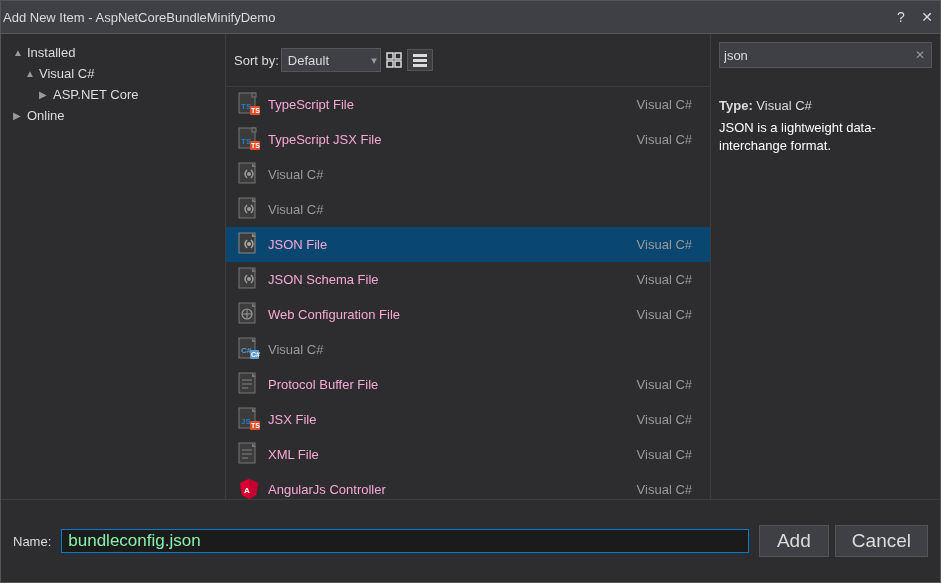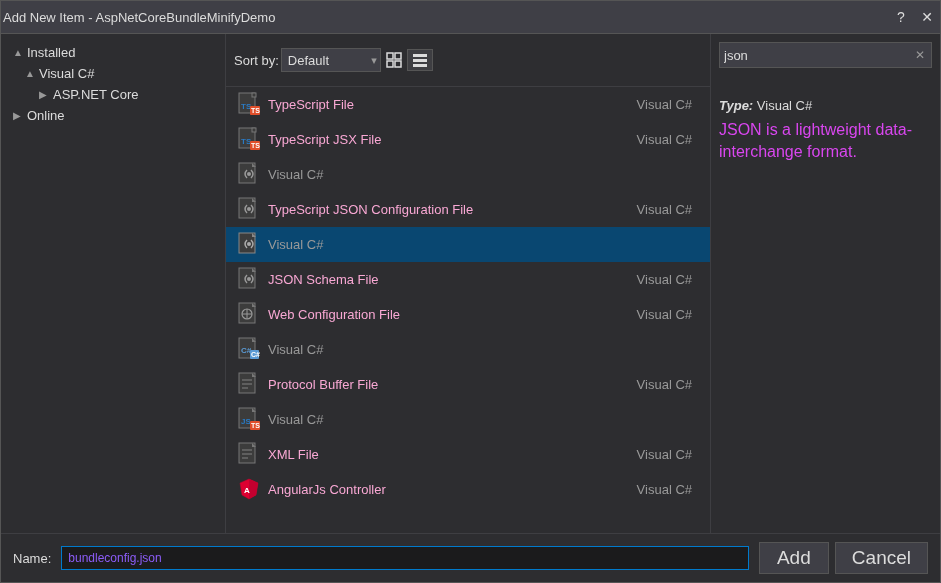--- a/index.html
+++ b/index.html
@@ -244,51 +244,50 @@
     }
 
     .desc-type {
       font-size: 13px;
       color: #dcdcdc;
       margin-bottom: 6px;
     }
 
     .desc-type span.label {
       font-weight: bold;
-      font-style: italic;
     }
 
     .desc-text {
-      font-size: 16px;
-      color: #d946ef;
+      font-size: 13px;
+      color: #ffffff;
       line-height: 1.4;
     }
 
     
     .bottom-bar {
       background: #2d2d30;
       border-top: 1px solid #3e3e42;
-      padding: 8px 12px;
+      padding: 25px 12px;
       display: flex;
       align-items: center;
       gap: 10px;
     }
 
     .name-label {
       font-size: 13px;
       color: #dcdcdc;
       white-space: nowrap;
     }
 
     .name-input {
       flex: 1;
       background: #1b1b1c;
       border: 1px solid #007acc;
-      color: #8b5cf6;
-      font-size: 12px;
+      color: #86efac;
+      font-size: 17px;
       padding: 3px 6px;
       height: 24px;
       outline: none;
     }
 
     .bottom-buttons {
       display: flex;
       gap: 6px;
       margin-left: auto;
     }
@@ -420,34 +419,34 @@
         <div class="file-item">
           <div class="file-icon">
             <svg width="22" height="24" viewBox="0 0 22 24">
               <rect x="1" y="1" width="16" height="20" fill="#3c3c3c" stroke="#777" stroke-width="1"></rect>
               <path d="M14 1 L18 5 L14 5 Z" fill="#777"></path>
               <path d="M9 8 Q5 12 9 16" stroke="#999" stroke-width="1.5" fill="none"></path>
               <path d="M13 8 Q17 12 13 16" stroke="#999" stroke-width="1.5" fill="none"></path>
               <circle cx="11" cy="12" r="2" fill="#999"></circle>
             </svg>
           </div>
-          <span class="file-name">TypeScript JSON Configuration File</span>
           <span class="file-category">Visual C#</span>
         </div>
 
         <div class="file-item selected">
           <div class="file-icon">
             <svg width="22" height="24" viewBox="0 0 22 24">
               <rect x="1" y="1" width="16" height="20" fill="#3c3c3c" stroke="#888" stroke-width="1"></rect>
               <path d="M14 1 L18 5 L14 5 Z" fill="#888"></path>
               <path d="M9 8 Q5 12 9 16" stroke="#aaa" stroke-width="1.5" fill="none"></path>
               <path d="M13 8 Q17 12 13 16" stroke="#aaa" stroke-width="1.5" fill="none"></path>
               <circle cx="11" cy="12" r="2" fill="#aaa"></circle>
             </svg>
           </div>
+          <span class="file-name">JSON File</span>
           <span class="file-category">Visual C#</span>
         </div>
 
         <div class="file-item">
           <div class="file-icon">
             <svg width="22" height="24" viewBox="0 0 22 24">
               <rect x="1" y="1" width="16" height="20" fill="#3c3c3c" stroke="#777" stroke-width="1"></rect>
               <path d="M14 1 L18 5 L14 5 Z" fill="#777"></path>
               <path d="M9 8 Q5 12 9 16" stroke="#999" stroke-width="1.5" fill="none"></path>
               <path d="M13 8 Q17 12 13 16" stroke="#999" stroke-width="1.5" fill="none"></path>
@@ -502,20 +501,21 @@
         <div class="file-item">
           <div class="file-icon">
             <svg width="22" height="24" viewBox="0 0 22 24">
               <rect x="1" y="1" width="16" height="20" fill="#3c3c3c" stroke="#777" stroke-width="1"></rect>
               <path d="M14 1 L18 5 L14 5 Z" fill="#777"></path>
               <text x="3" y="17" font-size="8" fill="#2a7ac4" font-weight="bold">JS</text>
               <rect x="12" y="14" width="10" height="9" fill="#e04e2a" rx="1"></rect>
               <text x="13" y="21" font-size="7" fill="white" font-weight="bold">TS</text>
             </svg>
           </div>
+          <span class="file-name">JSX File</span>
           <span class="file-category">Visual C#</span>
         </div>
 
         <div class="file-item">
           <div class="file-icon">
             <svg width="22" height="24" viewBox="0 0 22 24">
               <rect x="1" y="1" width="16" height="20" fill="#3c3c3c" stroke="#777" stroke-width="1"></rect>
               <path d="M14 1 L18 5 L14 5 Z" fill="#777"></path>
               <line x1="4" y1="8" x2="14" y2="8" stroke="#777" stroke-width="1.2"></line>
               <line x1="4" y1="12" x2="14" y2="12" stroke="#777" stroke-width="1.2"></line>

